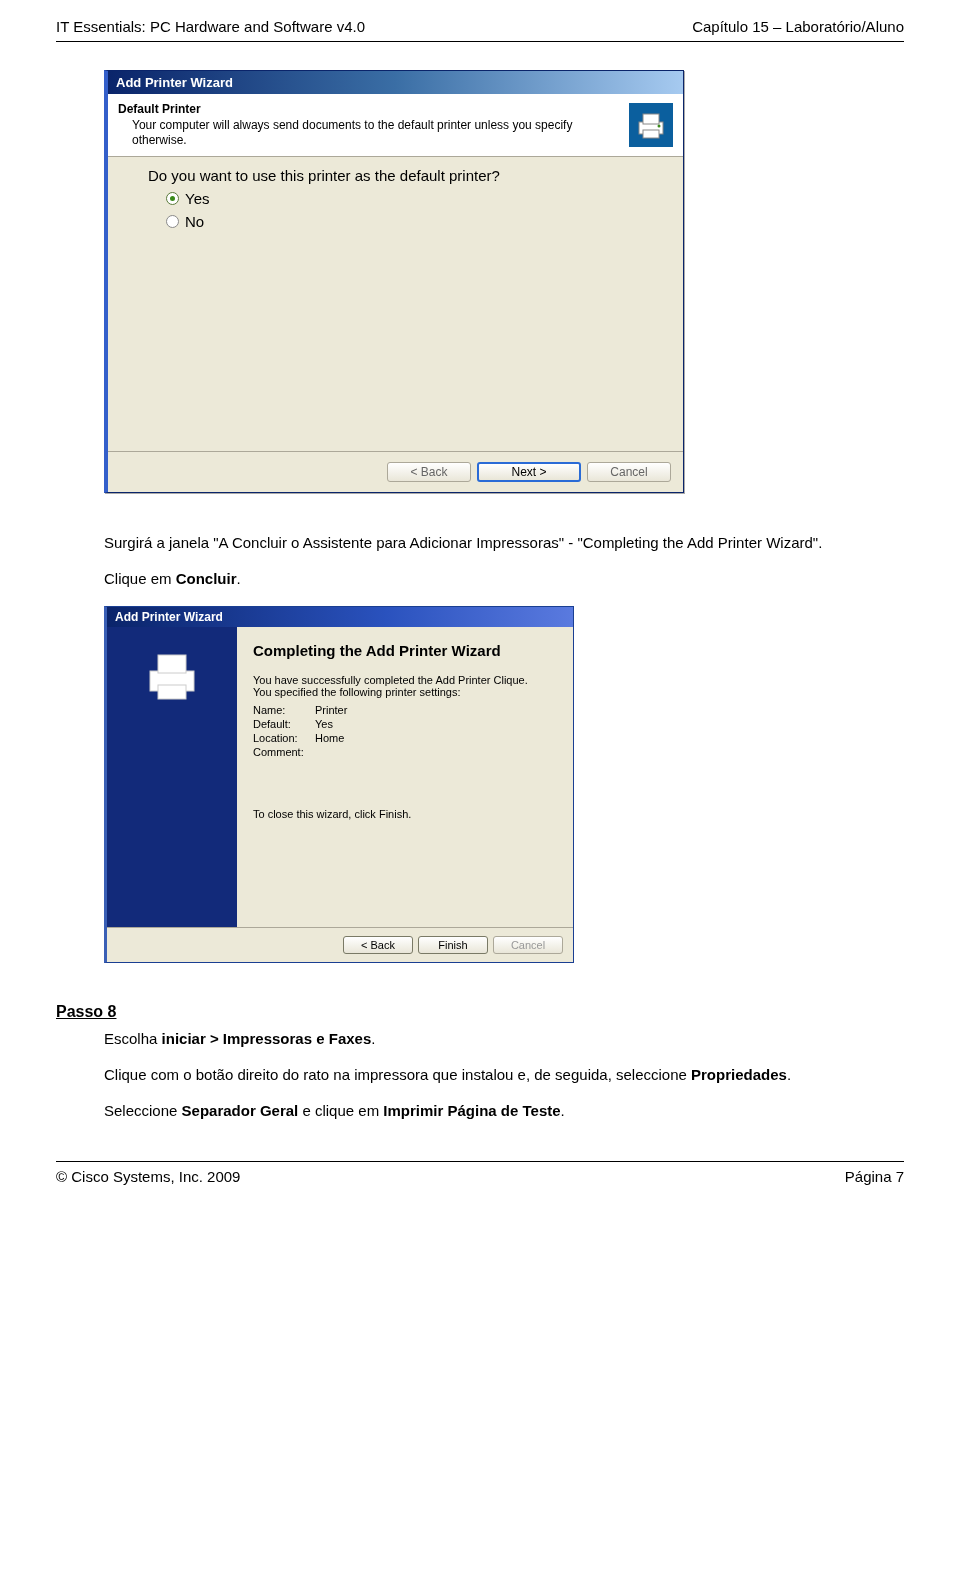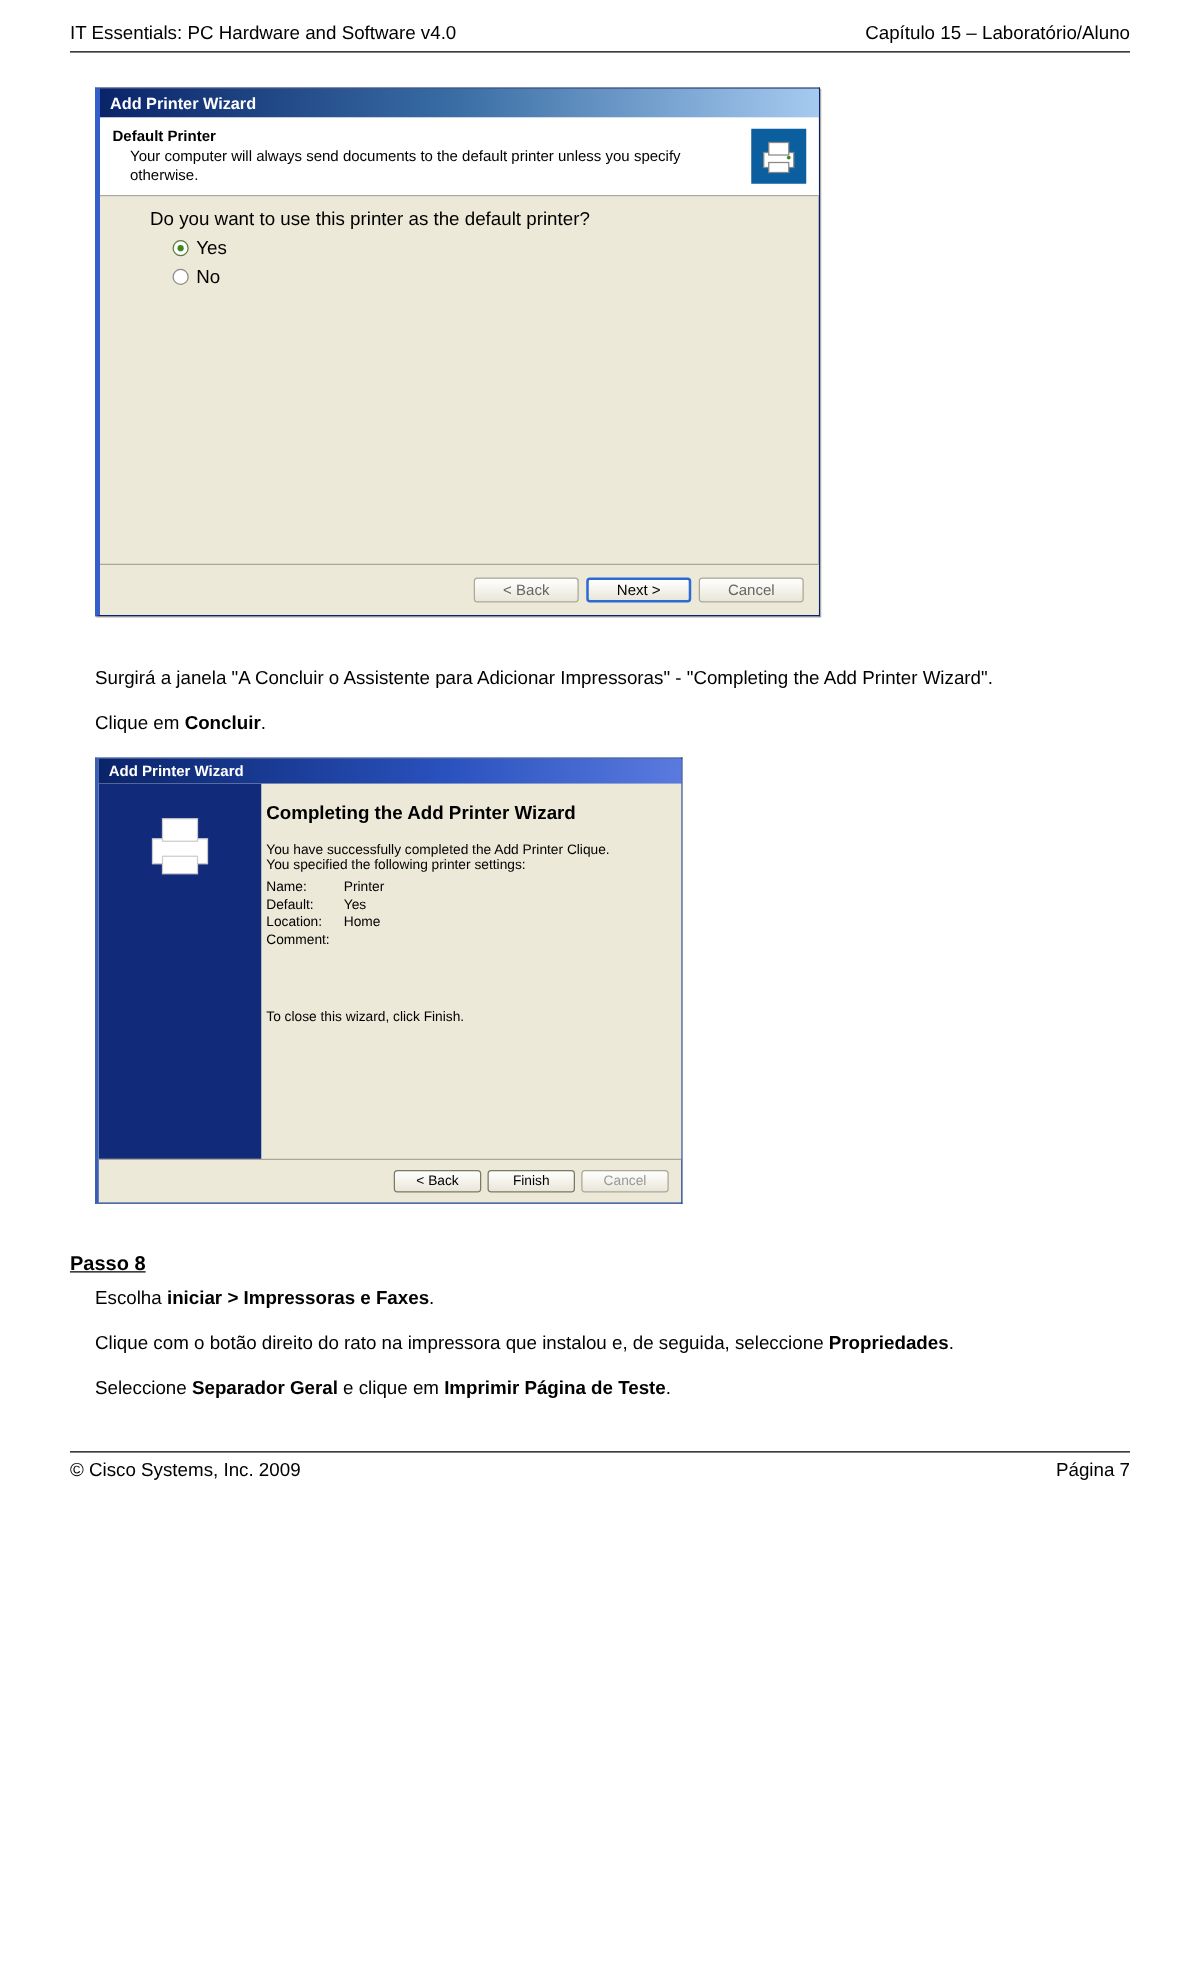--- a/index.html
+++ b/index.html
@@ -19,21 +19,21 @@
     justify-content: space-between;
     font-size: 15px;
     padding-bottom: 6px;
   }
   .header-rule {
     border: none;
     border-top: 1px solid #000;
     margin-bottom: 28px;
   }
   .content-indent {
-    margin-left: 20px;
+    margin-left: 48px;
     margin-right: 40px;
   }
   
   .wiz {
     border: 1px solid #0a246a;
     border-left: 4px solid #345fca;
     background: #ece9d8;
     width: 580px;
     margin-bottom: 40px;
     box-shadow: 1px 1px 0 #aaa;
@@ -91,21 +91,21 @@
   .xpbtn {
     font-size: 12px;
     border: 1px solid #aca899;
     border-radius: 3px;
     background: linear-gradient(#fff, #e9e6d8);
     padding: 2px 0;
     width: 84px;
     text-align: center;
     color: #666;
   }
-  .xpbtn.focus { border: 2px solid #2a6bd6; padding: 1px 0; width: 84px; color:#000; }
+  .xpbtn.focus { border: 2px solid #2a6bd6; padding: 1px 0; width: 104px; color:#000; }
 
   .body-para { line-height: 1.35; margin-bottom: 16px; }
   .body-para b { font-weight: bold; }
 
   
   .wiz2 {
     border: 1px solid #1a3f92;
     background: #ece9d8;
     width: 470px;
     margin-bottom: 40px;
@@ -123,21 +123,21 @@
   }
   .wiz2-side {
     width: 130px;
     background: #122a7a;
     display: flex; align-items: flex-start; justify-content: center;
     padding-top: 18px;
     flex-shrink: 0;
   }
   .wiz2-main {
     flex: 1;
-    padding: 14px 16px 8px 4px;
+    padding: 14px 16px 8px 16px;
     font-size: 11px;
   }
   .wiz2-heading { font-weight: bold; font-size: 15px; margin-bottom: 14px; line-height: 1.3; }
   .settings-grid {
     display: grid;
     grid-template-columns: 62px 1fr;
     row-gap: 2px;
     margin-top: 6px;
     margin-bottom: 50px;
   }

